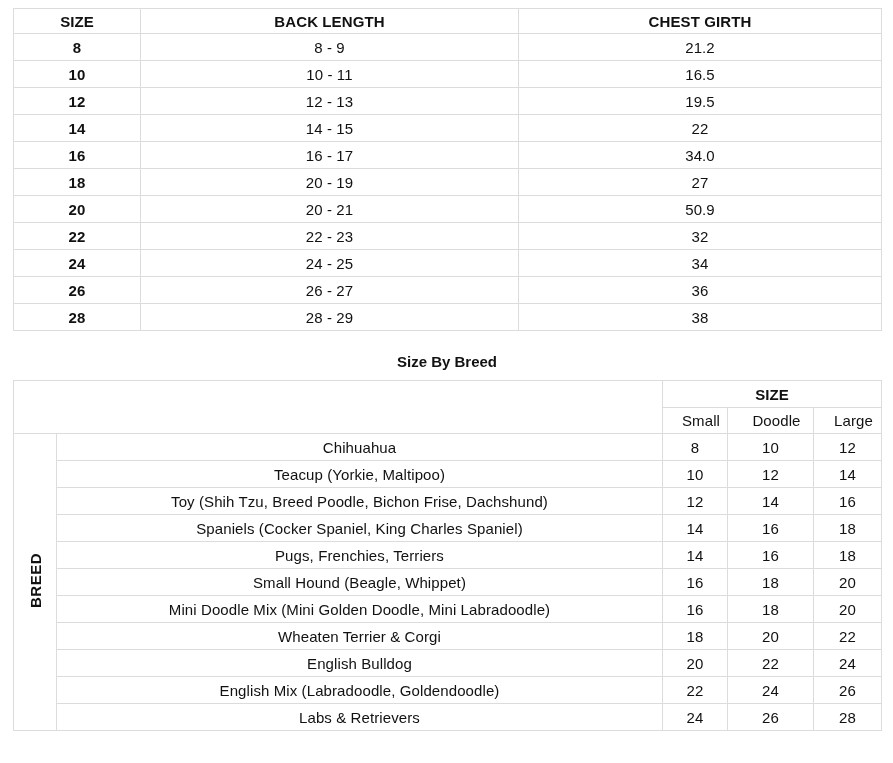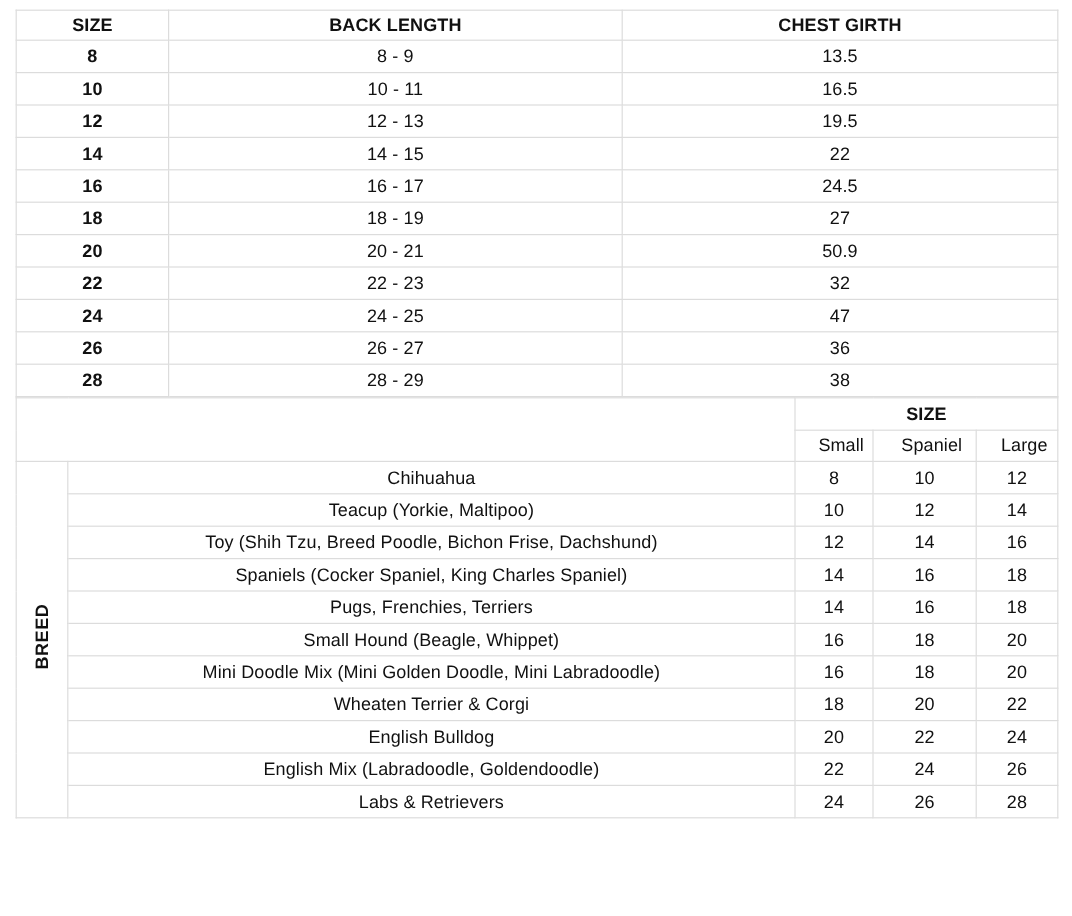--- a/index.html
+++ b/index.html
@@ -88,92 +88,93 @@
       <tr>
         <th>SIZE</th>
         <th>BACK LENGTH</th>
         <th>CHEST GIRTH</th>
       </tr>
     </thead>
     <tbody>
         <tr>
           <th>8</th>
           <td>8 - 9</td>
-          <td>13.5</td>
+          <td>21.2</td>
         </tr>
         <tr>
           <th>10</th>
           <td>10 - 11</td>
           <td>16.5</td>
         </tr>
         <tr>
           <th>12</th>
           <td>12 - 13</td>
           <td>19.5</td>
         </tr>
         <tr>
           <th>14</th>
           <td>14 - 15</td>
           <td>22</td>
         </tr>
         <tr>
           <th>16</th>
           <td>16 - 17</td>
-          <td>24.5</td>
+          <td>34.0</td>
         </tr>
         <tr>
           <th>18</th>
-          <td>18 - 19</td>
+          <td>20 - 19</td>
           <td>27</td>
         </tr>
         <tr>
           <th>20</th>
           <td>20 - 21</td>
           <td>50.9</td>
         </tr>
         <tr>
           <th>22</th>
           <td>22 - 23</td>
           <td>32</td>
         </tr>
         <tr>
           <th>24</th>
           <td>24 - 25</td>
-          <td>47</td>
+          <td>34</td>
         </tr>
         <tr>
           <th>26</th>
           <td>26 - 27</td>
           <td>36</td>
         </tr>
         <tr>
           <th>28</th>
           <td>28 - 29</td>
           <td>38</td>
         </tr>
       </tbody>
   </table>
 
+  <div class="breed-title">Size By Breed</div>
 
   <table id="breed-table">
     <colgroup>
       <col style="width:43px">
       <col style="width:606px">
       <col style="width:65px">
       <col style="width:86px">
       <col style="width:68px">
     </colgroup>
     <thead>
       <tr>
         <th class="spacer-cell" colspan="2" rowspan="2"></th>
         <th class="group-header" colspan="3">SIZE</th>
       </tr>
       <tr>
         <th class="size-col-header">Small</th>
-        <th class="size-col-header">Spaniel</th>
+        <th class="size-col-header">Doodle</th>
         <th class="size-col-header">Large</th>
       </tr>
     </thead>
     <tbody>
         <tr>
           <th rowspan="11" class="side-cell"><span class="vtext">BREED</span></th>
           <td>Chihuahua</td>
           <td>8</td>
           <td>10</td>
           <td>12</td>

